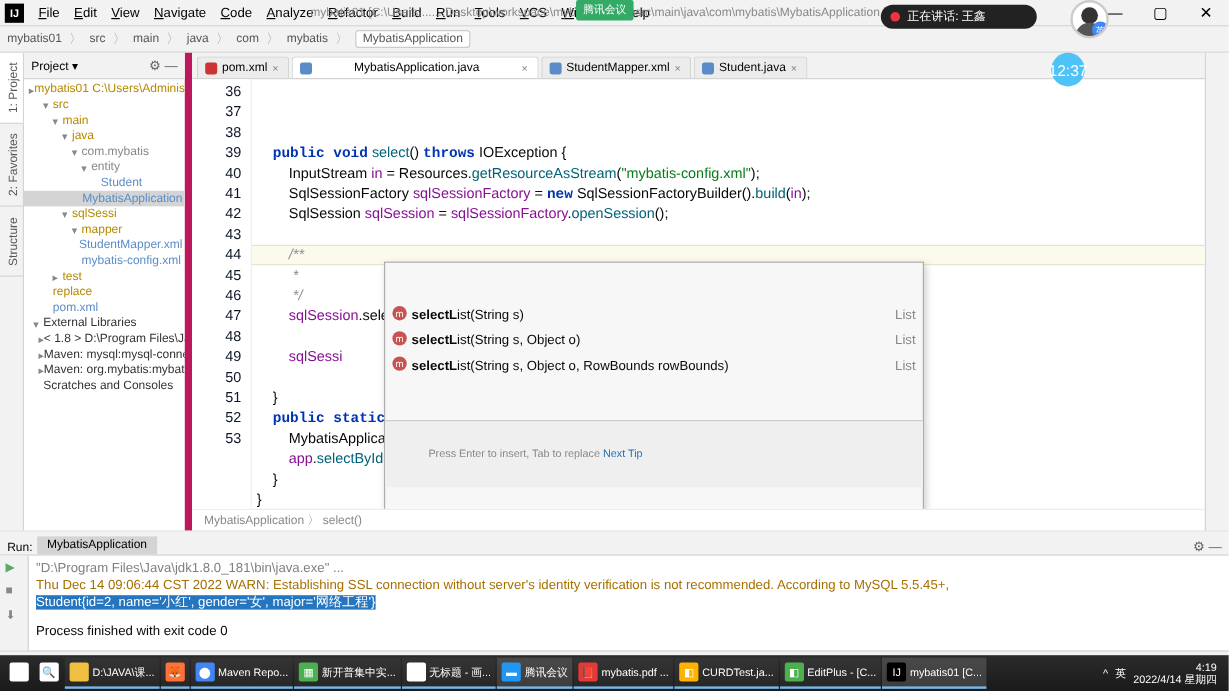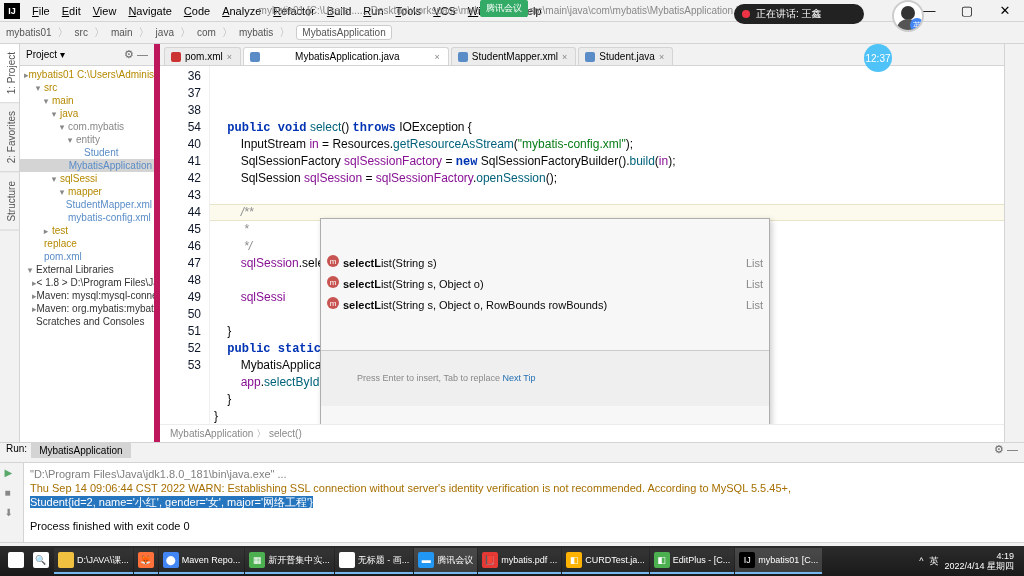--- a/index.html
+++ b/index.html
@@ -50,21 +50,21 @@
 .suggest-popup { position: absolute; left: 110px; top: 152px; width: 450px; background: #f7f7f7; border: 1px solid #adadad; box-shadow: 2px 2px 6px rgba(0,0,0,0.2); z-index: 10; font-size: 11px; }
 .sug-row { padding: 2px 6px; display: flex; justify-content: space-between; font-family: Consolas, monospace; }
 .sug-left { display: flex; gap: 4px; }
 .sug-m { background: #c75450; color: #fff; width: 12px; height: 12px; border-radius: 50%; display: inline-flex; align-items: center; justify-content: center; font-size: 8px; }
 .sug-name b { font-weight: bold; }
 .sug-type { color: #888; }
 .sug-hint { padding: 2px 6px; background: #efefef; border-top: 1px solid #ccc; color: #888; font-size: 9px; }
 .sug-hint a { color: #2470b3; }
 .breadcrumb-bar { height: 18px; background: #fff; border-top: 1px solid #ececec; padding: 2px 10px; font-size: 10px; color: #888; }
 .run-panel { height: 100px; border-top: 1px solid #d4d4d4; display: flex; flex-direction: column; }
-.run-header { height: 20px; background: #f2f2f2; display: flex; align-items: flex-start; padding: 0 6px; font-size: 10px; border-bottom: 1px solid #d4d4d4; }
+.run-header { height: 20px; background: #f2f2f2; display: flex; align-items: flex-end; padding: 0 6px; font-size: 10px; border-bottom: 1px solid #d4d4d4; }
 .run-tab { background: #d4d4d4; padding: 2px 8px; margin-left: 4px; }
 .run-body { flex: 1; display: flex; }
 .run-gutter { width: 24px; background: #f2f2f2; border-right: 1px solid #d4d4d4; display: flex; flex-direction: column; align-items: center; padding-top: 4px; gap: 6px; }
 .run-icon { width: 14px; height: 14px; font-size: 10px; color: #59a869; }
 .console { flex: 1; padding: 4px 6px; font-family: Consolas, monospace; font-size: 11px; line-height: 14px; overflow: hidden; }
 .cons-path { color: #808080; }
 .cons-warn { color: #a66f00; }
 .cons-sel { background: #2675bf; color: #fff; display: inline; }
 .cons-exit { color: #080808; }
 .bottom-tools { height: 18px; background: #f2f2f2; border-top: 1px solid #d4d4d4; display: flex; align-items: center; padding: 0 6px; font-size: 10px; color: #555; justify-content: space-between; }
@@ -78,21 +78,21 @@
 .tb-item.running { border-bottom: 2px solid #76b8ed; background: rgba(255,255,255,0.05); }
 .tb-item.active { background: rgba(255,255,255,0.15); }
 .tb-icon { width: 16px; height: 16px; border-radius: 2px; }
 .tb-tray { margin-left: auto; display: flex; align-items: center; gap: 6px; color: #fff; font-size: 9px; padding-right: 6px; }
 .overlay-bar { position: absolute; top: 4px; right: 160px; width: 130px; height: 20px; background: #222; border-radius: 14px; color: #fff; font-size: 10px; display: flex; align-items: center; padding: 0 8px; gap: 6px; z-index: 50; }
 .overlay-mic { width: 8px; height: 8px; background: #e34; border-radius: 50%; }
 .avatar-circle { position: absolute; top: 0px; right: 100px; width: 32px; height: 32px; border-radius: 50%; background: #fff; border: 2px solid #ccc; overflow: hidden; z-index: 51; display: flex; align-items: flex-end; justify-content: center; }
 .avatar-circle::before { content: ""; width: 14px; height: 14px; border-radius: 50%; background: #333; position: absolute; top: 4px; }
 .avatar-circle::after { content: ""; width: 24px; height: 14px; border-radius: 12px 12px 0 0; background: #555; position: absolute; bottom: -3px; }
 .avatar-badge { position: absolute; bottom: -2px; right: -2px; width: 14px; height: 14px; background: #4285f4; border-radius: 50%; color: #fff; font-size: 8px; display: flex; align-items: center; justify-content: center; z-index: 52; }
-.timer-bub { position: absolute; top: 44px; right: 132px; width: 28px; height: 28px; border-radius: 50%; background: #4fc3f7; color: #fff; font-size: 10px; display: flex; align-items: center; justify-content: center; z-index: 49; }
+.timer-bub { position: absolute; top: 44px; right: 120px; width: 28px; height: 28px; border-radius: 50%; background: #4fc3f7; color: #fff; font-size: 13px; display: flex; align-items: center; justify-content: center; z-index: 49; }
 .meeting-tag { position: absolute; top: 0; left: 480px; background: #3a6; color: #fff; font-size: 9px; padding: 2px 6px; border-radius: 2px; z-index: 48; }
 .run-arrow { position: absolute; left: 183px; top: 278px; color: #59a869; font-size: 9px; z-index: 5; }
 </style>
 </head>
 <body>
 
 <div class="menubar">
   <div class="app-icon">IJ</div>
   <span class="menu-item"><u>F</u>ile</span>
     <span class="menu-item"><u>E</u>dit</span>
@@ -239,21 +239,21 @@
         <div class="tab "><span class="tab-ico" style="background:#c33;border-radius:2px"></span>pom.xml<span class="tab-close">×</span></div>
         <div class="tab active"><span class="tab-ico" style="background:#5a8dc7;border-radius:2px"></span>MybatisApplication.java<span class="tab-close">×</span></div>
         <div class="tab "><span class="tab-ico" style="background:#5a8dc7;border-radius:2px"></span>StudentMapper.xml<span class="tab-close">×</span></div>
         <div class="tab "><span class="tab-ico" style="background:#5a8dc7;border-radius:2px"></span>Student.java<span class="tab-close">×</span></div>
       </div>
     <div class="editor">
       <div class="gutter" id="gutter">
           <div class="gln">36</div>
           <div class="gln">37</div>
           <div class="gln">38</div>
-          <div class="gln">54</div>
+          <div class="gln">39</div>
           <div class="gln">40</div>
           <div class="gln">41</div>
           <div class="gln">42</div>
           <div class="gln">43</div>
           <div class="gln">44</div>
           <div class="gln">45</div>
           <div class="gln">46</div>
           <div class="gln">47</div>
           <div class="gln">48</div>
           <div class="gln">49</div>
@@ -286,21 +286,21 @@
     <span style="margin-left:auto" class="gear">⚙ —</span>
   </div>
   <div class="run-body">
     <div class="run-gutter">
       <span class="run-icon">▶</span>
       <span class="run-icon" style="color:#888">■</span>
       <span class="run-icon" style="color:#888">⬇</span>
     </div>
     <div class="console">
       <div class="cons-path">"D:\Program Files\Java\jdk1.8.0_181\bin\java.exe" ...</div>
-      <div class="cons-warn">Thu Sep 14 09:06:44 CST 2022 WARN: Establishing SSL connection without server's identity verification is not recommended. According to MySQL 5.5.45+,</div>
+      <div class="cons-warn">Thu Dec 14 09:06:44 CST 2022 WARN: Establishing SSL connection without server's identity verification is not recommended. According to MySQL 5.5.45+,</div>
       <div><span class="cons-sel">Student{id=2, name='小红', gender='女', major='网络工程'}</span></div>
       <div style="height:10px"></div>
       <div class="cons-exit">Process finished with exit code 0</div>
     </div>
   </div>
 </div>
 
 <div class="bottom-tools">
   <div class="bt-left" id="btools">
       <span class="bt-item ">≡ Terminal</span>

